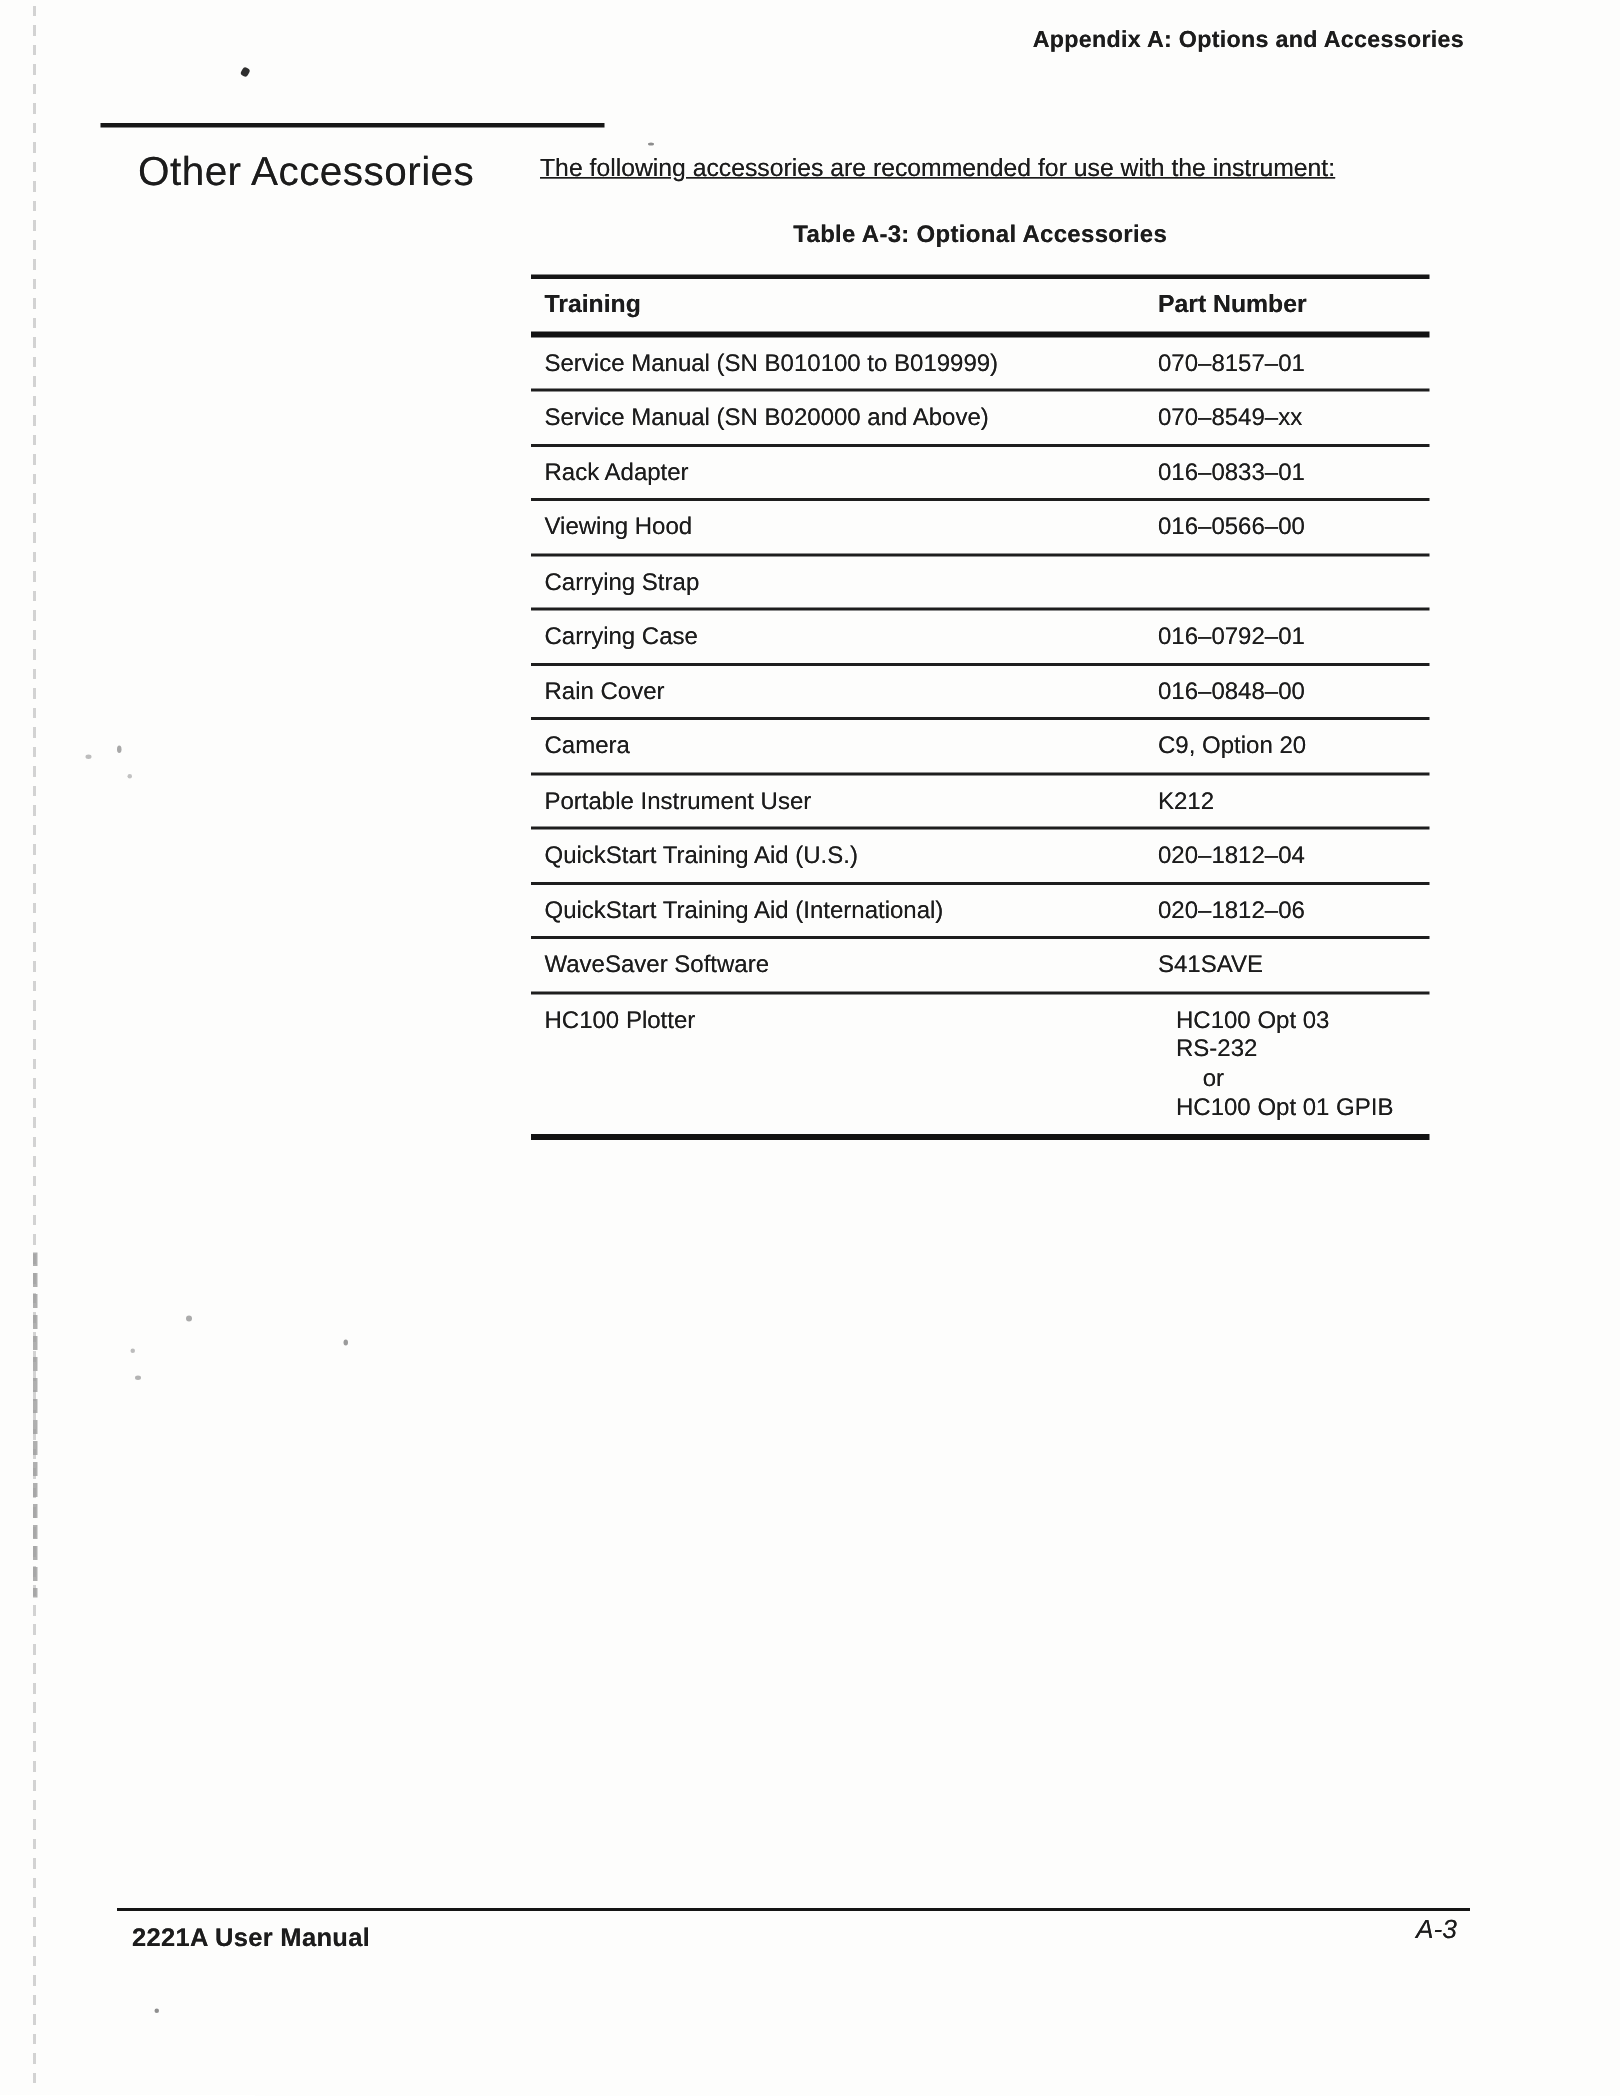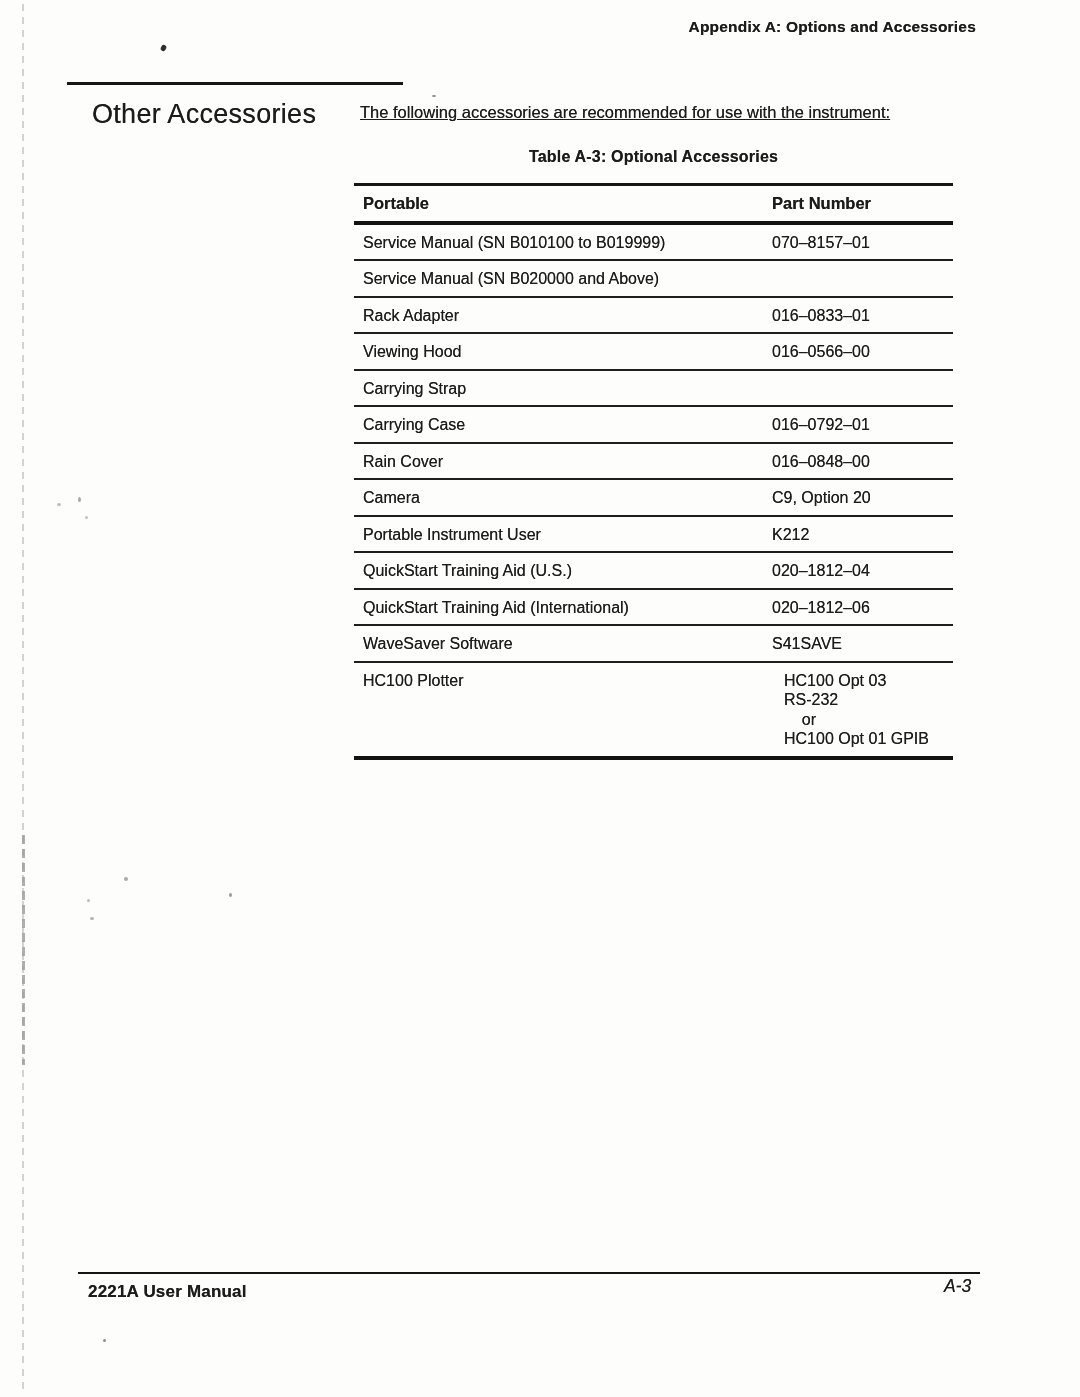--- a/index.html
+++ b/index.html
@@ -102,32 +102,35 @@
   <div class="appendix-header">Appendix A: Options and Accessories</div>
 
   <div class="heading-rule"></div>
   <h1 class="section-title">Other Accessories</h1>
   <p class="intro">The following accessories are recommended for use with the instrument:</p>
 
   <div class="table-wrap">
     <div class="table-title">Table A-3:  Optional Accessories</div>
     <div class="ptable">
       <div class="thead">
-        <div class="cell acc th">Portable</div>
+        <div class="cell acc th">Training</div>
         <div class="cell part th">Part Number</div>
       </div>
       <div id="tbody">
           <div class="trow">
             <div class="cell acc">Service Manual (SN B010100 to B019999)</div>
             <div class="cell part">
               <div>070–8157–01</div>
             </div>
           </div>
           <div class="trow">
             <div class="cell acc">Service Manual (SN B020000 and Above)</div>
+            <div class="cell part">
+              <div>070–8549–xx</div>
+            </div>
           </div>
           <div class="trow">
             <div class="cell acc">Rack Adapter</div>
             <div class="cell part">
               <div>016–0833–01</div>
             </div>
           </div>
           <div class="trow">
             <div class="cell acc">Viewing Hood</div>
             <div class="cell part">

